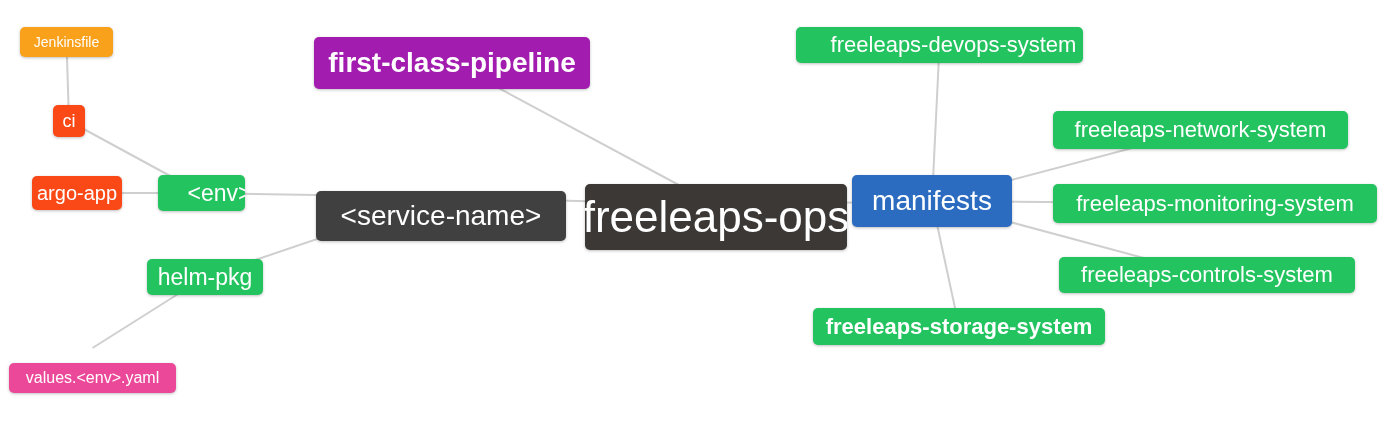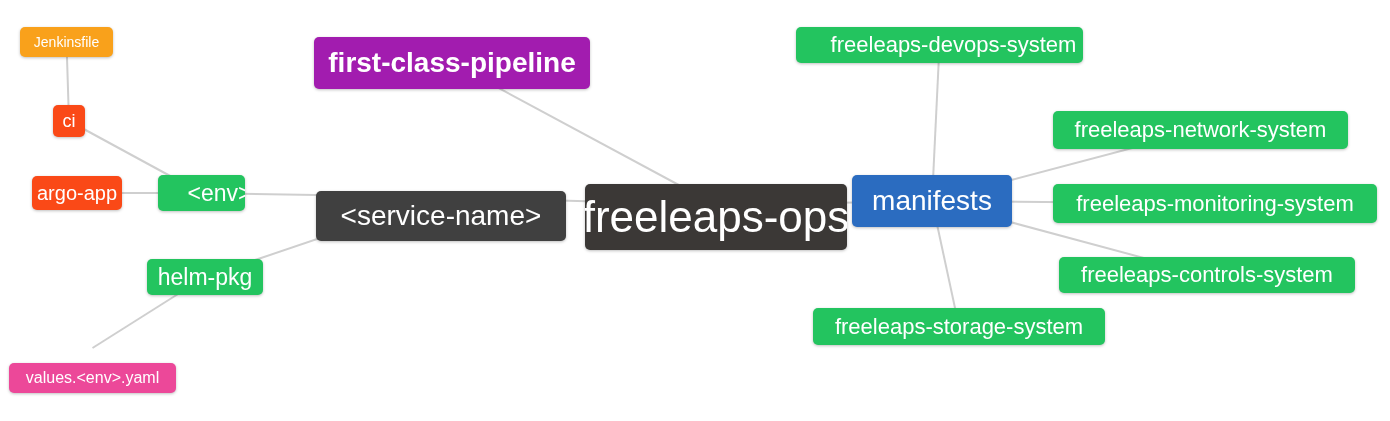--- a/index.html
+++ b/index.html
@@ -97,17 +97,17 @@
       </div>
       <div class="node" style="left: 1053px; top: 111px; width: 295px; height: 38px; background: rgb(35, 196, 95); font-size: 22px;">
         <span>freeleaps-network-system</span>
       </div>
       <div class="node" style="left: 1053px; top: 184px; width: 324px; height: 39px; background: rgb(35, 196, 95); font-size: 22px; text-align: right;">
         <span>freeleaps-monitoring-system</span>
       </div>
       <div class="node" style="left: 1059px; top: 257px; width: 296px; height: 36px; background: rgb(35, 196, 95); font-size: 22px;">
         <span>freeleaps-controls-system</span>
       </div>
-      <div class="node" style="left: 813px; top: 308px; width: 292px; height: 37px; background: rgb(35, 196, 95); font-size: 22px;">
+      <div class="node" style="left: 813px; top: 308px; width: 292px; height: 37px; background: rgb(35, 196, 95); font-size: 22px; font-weight: bold;">
         <span>freeleaps-storage-system</span>
       </div>
     </div>
 </div>
 
 </body></html>

